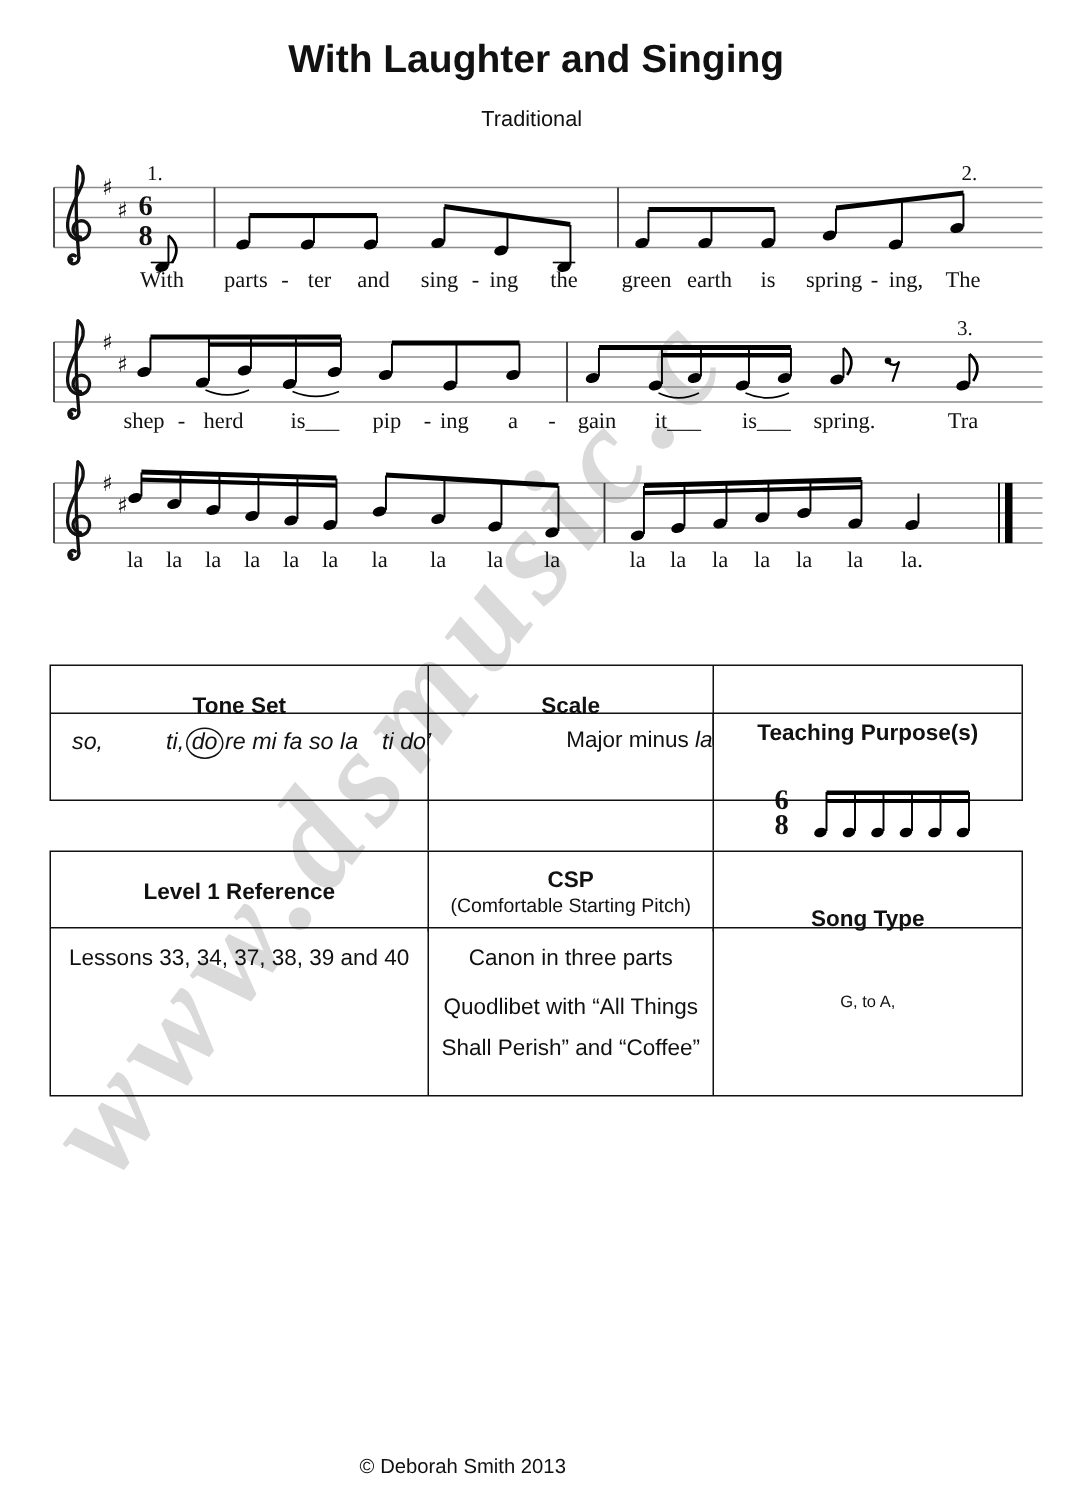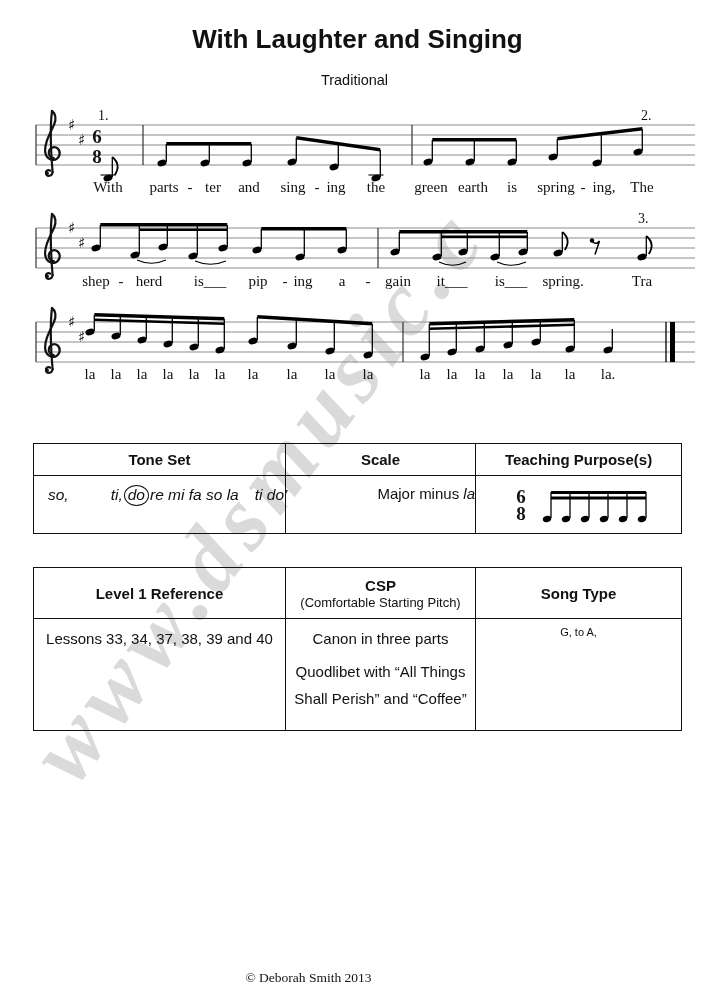--- a/index.html
+++ b/index.html
@@ -16,37 +16,37 @@
   .lyrics{position:absolute;left:0;right:0;height:22px;}
   .syl{position:absolute;transform:translateX(-50%);font-family:"Liberation Serif",serif;
        font-size:15px;white-space:nowrap;top:0;}
   .sharp{font-family:"DejaVu Sans",sans-serif;font-size:15px;fill:#111;}
   .timesig{font-family:"Liberation Serif",serif;font-size:19px;font-weight:bold;fill:#111;text-anchor:middle;}
   .volta{font-family:"Liberation Serif",serif;font-size:14px;fill:#111;}
   .tbl{position:absolute;left:33px;width:647px;border:1.7px solid #111;background:transparent;z-index:2;}
   .row{display:grid;grid-template-columns:252px 190px 1fr;}
   .hrow{border-bottom:1.5px solid #111;}
   .cell{border-right:1.5px solid #111;box-sizing:border-box;}
-  .cell:last-child{border-right:none;}
+  .cell:last-child{border-right:none;margin-top:36px;}
   .hc{display:flex;flex-direction:column;align-items:center;justify-content:center;
       font-weight:bold;font-size:15px;text-align:center;}
   .t1 .hrow{height:31px;} .t1 .brow{height:57px;}
   .t2 .hrow{height:50px;} .t2 .brow{height:111px;}
   .csp-sub{font-weight:normal;font-size:13px;margin-top:1px;}
   .tonecell{font-style:italic;font-size:15.5px;padding:9px 0 0 14px;white-space:nowrap;}
   .sp1{display:inline-block;width:42px;} .sp2{display:inline-block;width:16px;}
   .circ{display:inline-block;border:1.3px solid #111;border-radius:50%;padding:0 3px 1px 3px;margin:0 1px;}
   .scalecell{text-align:right;font-size:15px;padding-top:9px;}
   .it{font-style:italic;}
   .rhythmcell{display:flex;align-items:flex-start;justify-content:center;padding-top:3px;}
   .refcell{text-align:center;font-size:15px;line-height:2.15;padding:4px 8px 0 8px;}
   .songcell{text-align:center;font-size:15px;padding:6px 8px 0 8px;}
   .songcell p{margin:0 0 6px 0;line-height:1.8;}
   .cspcell{text-align:center;font-size:11px;padding-top:7px;}
-  .footer{position:absolute;top:970px;left:0;width:617px;text-align:center;font-size:13.5px;z-index:2;font-family:Liberation Serif, serif;}
+  .footer{position:absolute;top:970px;left:0;width:617px;text-align:center;font-size:13.5px;z-index:2;}
 </style>
 </head>
 <body>
 
 <div class="page">
 
   <div class="watermark">www.dsmusic.c</div>
 
   <h1 class="title">With Laughter and Singing</h1>
   <div class="subtitle">Traditional</div>

